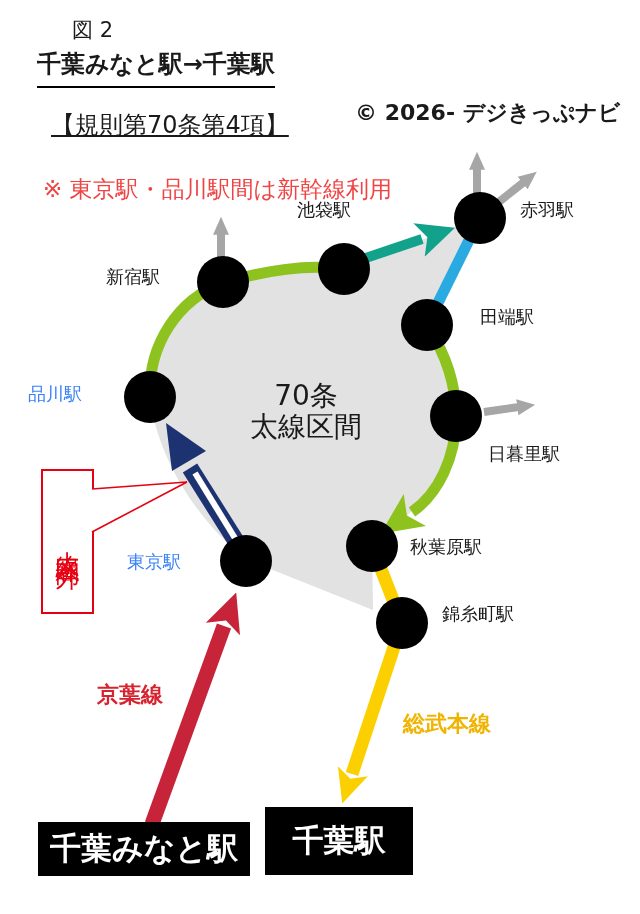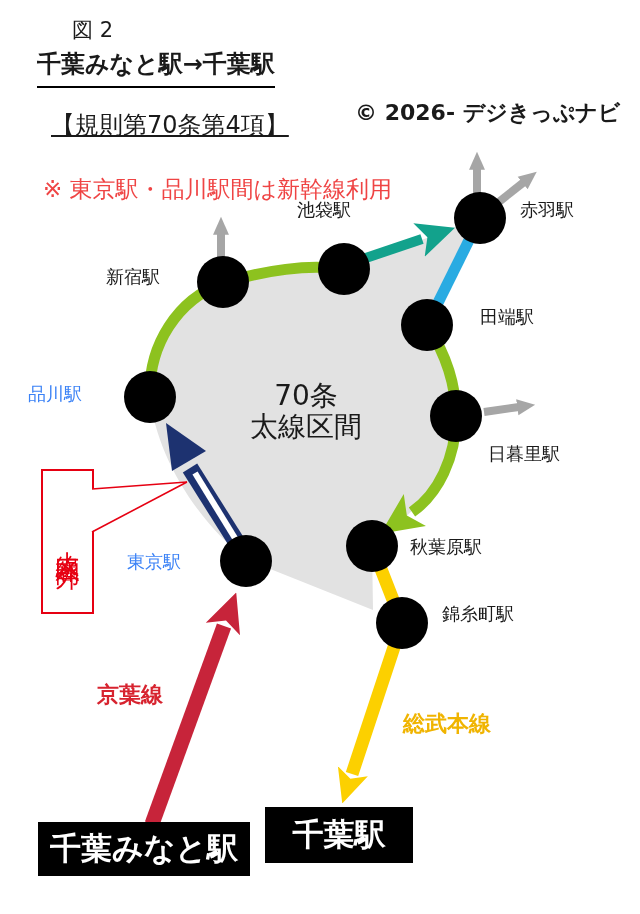--- a/index.html
+++ b/index.html
@@ -110,15 +110,15 @@
     <div>70条</div>
     <div>太線区間</div>
   </div>
 
   <div class="callout-text" style="left:42px;top:472px;width:51px;height:139px;">太線区間外</div>
 
   <div class="lbl line-label keiyo-label" style="left:97px;top:682px;">京葉線</div>
   <div class="lbl line-label sobu-label" style="left:403px;top:711px;">総武本線</div>
 
   <div class="terminal" style="left:38px;top:822px;width:212px;height:54px;">千葉みなと駅</div>
-  <div class="terminal" style="left:265px;top:807px;width:148px;height:56px;text-align:right;">千葉駅</div>
+  <div class="terminal" style="left:265px;top:807px;width:148px;height:68px;text-align:right;">千葉駅</div>
 
 </div>
 
 </body></html>

